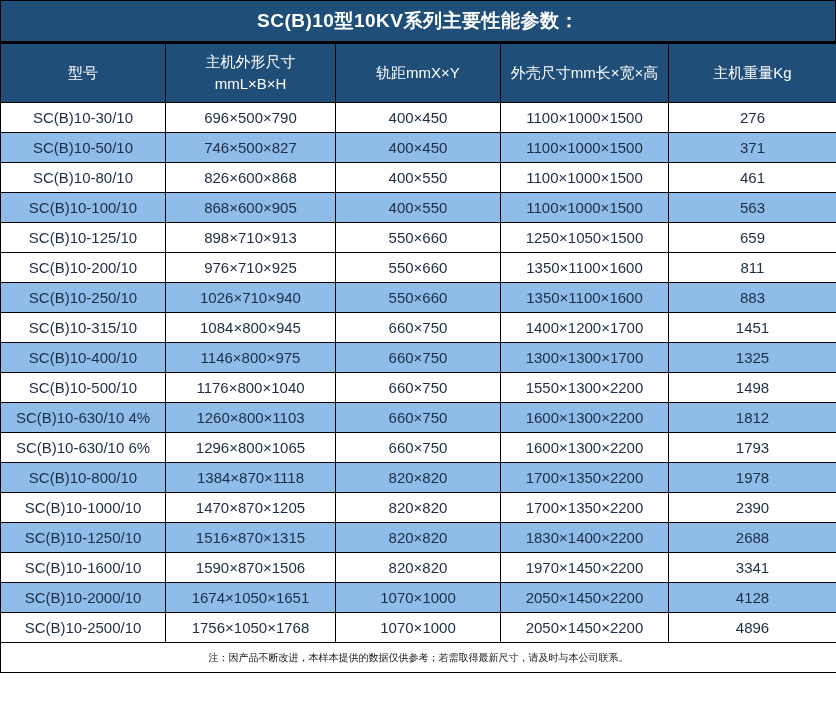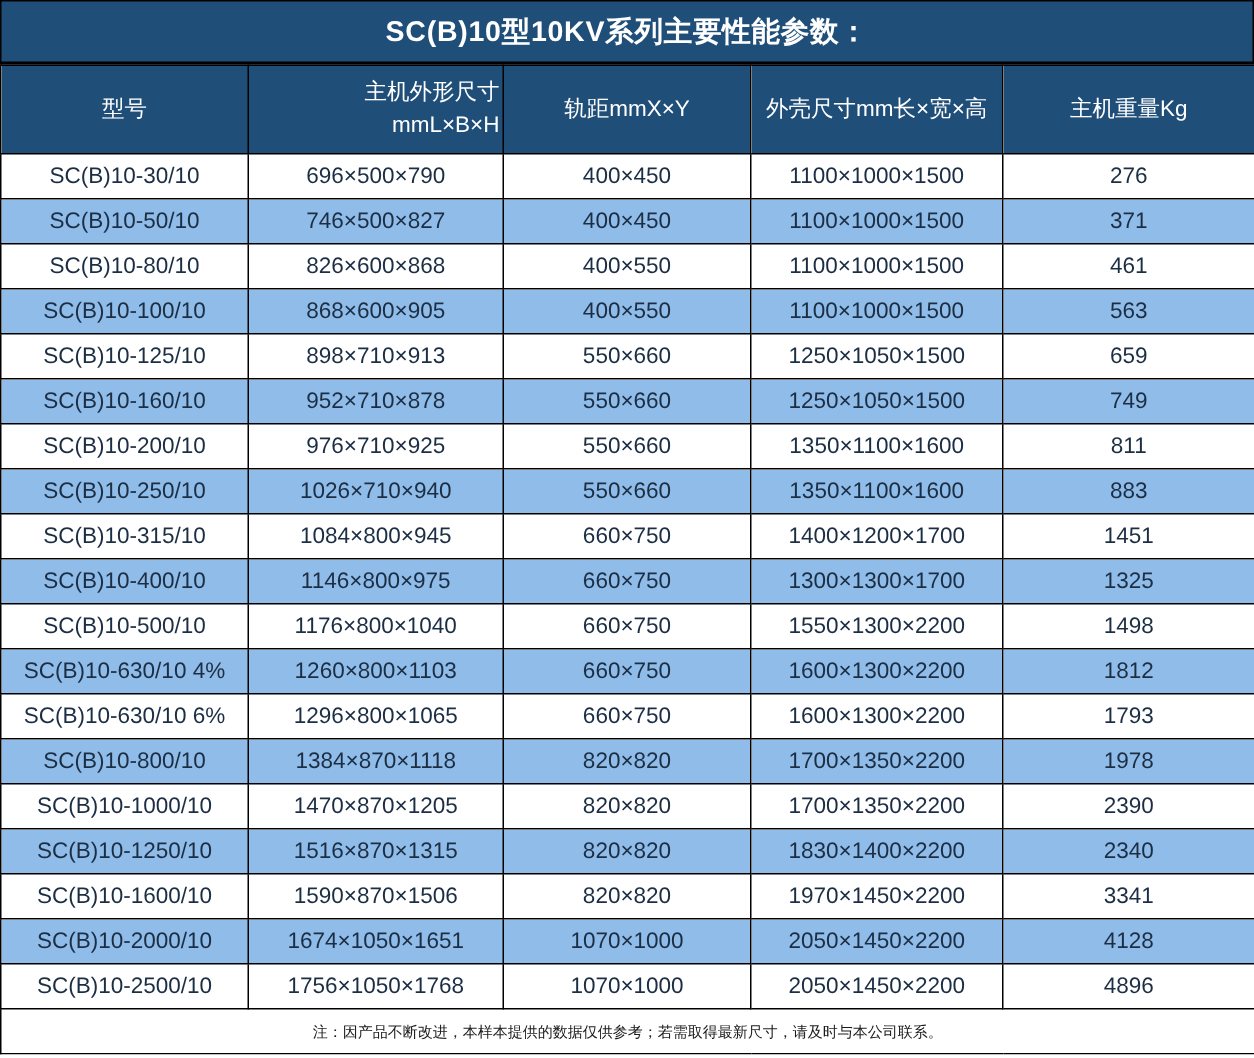--- a/index.html
+++ b/index.html
@@ -51,21 +51,21 @@
   }
   table.spec tbody tr.alt td {
     background: var(--alt-row-bg, #8FBCE8);
   }
   table.spec tfoot td {
     background: #ffffff;
     color: var(--note-text, #1a1a1a);
     font-size: 10px;
     height: 29px;
   }
-  .sub { display: block; text-align: right; }
+  .sub { display: block; }
 </style>
 </head>
 <body>
 
 <div class="sheet">
 
   <div class="title-bar">SC(B)10型10KV系列主要性能参数：</div>
 
   <table class="spec">
     <colgroup>
@@ -124,27 +124,20 @@
           <td>1100×1000×1500</td>
           <td>563</td>
         </tr>
         <tr>
           <td>SC(B)10-125/10</td>
           <td>898×710×913</td>
           <td>550×660</td>
           <td>1250×1050×1500</td>
           <td>659</td>
         </tr>
-        <tr class="alt">
-          <td>SC(B)10-160/10</td>
-          <td>952×710×878</td>
-          <td>550×660</td>
-          <td>1250×1050×1500</td>
-          <td>749</td>
-        </tr>
         <tr>
           <td>SC(B)10-200/10</td>
           <td>976×710×925</td>
           <td>550×660</td>
           <td>1350×1100×1600</td>
           <td>811</td>
         </tr>
         <tr class="alt">
           <td>SC(B)10-250/10</td>
           <td>1026×710×940</td>
@@ -199,21 +192,21 @@
           <td>1470×870×1205</td>
           <td>820×820</td>
           <td>1700×1350×2200</td>
           <td>2390</td>
         </tr>
         <tr class="alt">
           <td>SC(B)10-1250/10</td>
           <td>1516×870×1315</td>
           <td>820×820</td>
           <td>1830×1400×2200</td>
-          <td>2340</td>
+          <td>2688</td>
         </tr>
         <tr>
           <td>SC(B)10-1600/10</td>
           <td>1590×870×1506</td>
           <td>820×820</td>
           <td>1970×1450×2200</td>
           <td>3341</td>
         </tr>
         <tr class="alt">
           <td>SC(B)10-2000/10</td>

